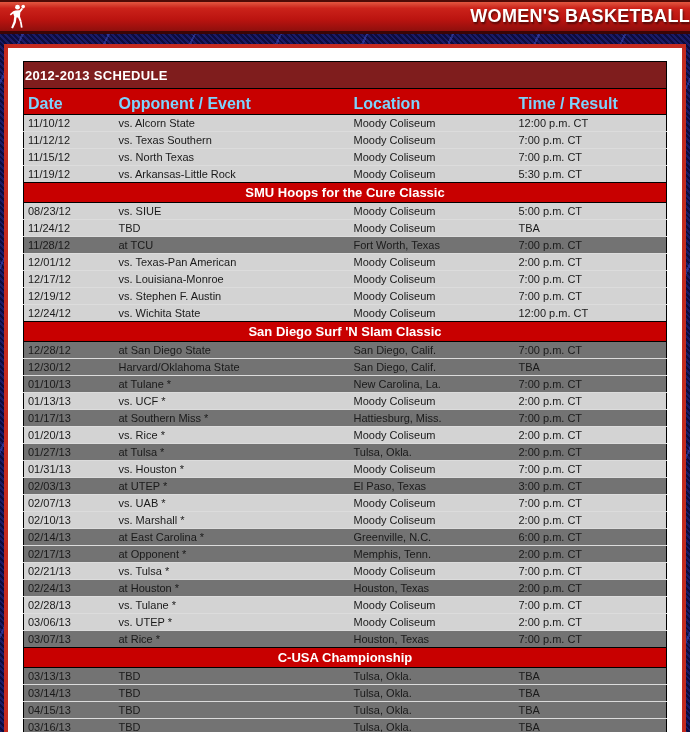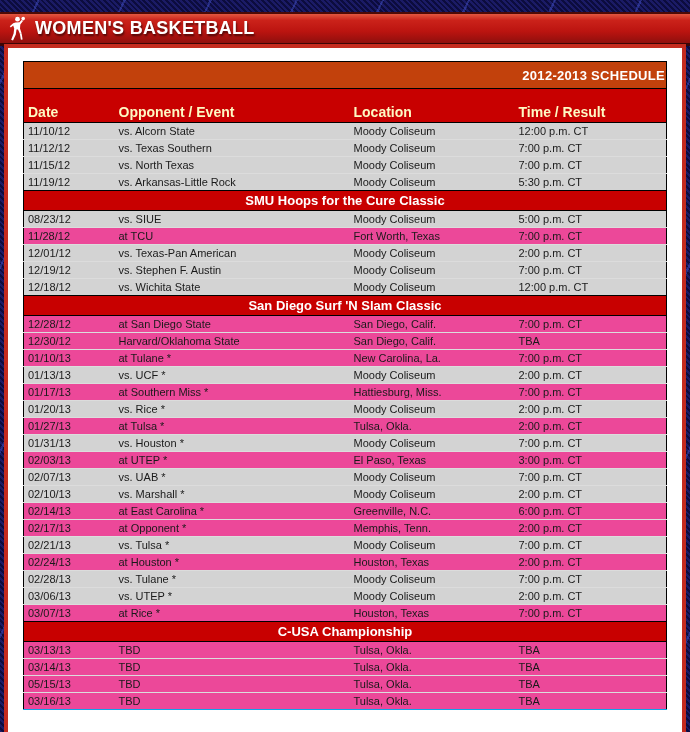--- a/index.html
+++ b/index.html
@@ -6,25 +6,25 @@
   body{
     width:690px;height:732px;overflow:hidden;position:relative;
     font-family:"Liberation Sans",sans-serif;
     background-color:#0c0c3e;
     background-image:
       repeating-linear-gradient(115deg, transparent 0 34px, rgba(80,100,235,.35) 34px 36px, transparent 36px 78px),
       repeating-linear-gradient(45deg, rgba(45,45,150,.45) 0 2px, transparent 2px 4px);
   }
   
   .banner{
-    position:absolute;left:0;top:12px;right:0;height:29px;
+    position:absolute;left:0;top:0;right:0;height:29px;
     background:linear-gradient(180deg,#e25740 0%,#cb221a 22%,#bb1410 60%,#8f0f0d 100%);
     border-top:2px solid #4d0a06;
     border-bottom:3px solid #3c0505;
-    display:flex;align-items:center;
+    display:flex;align-items:center;justify-content:space-between;
   }
   .banner .player{width:18px;height:26px;margin-left:8px;flex:0 0 auto;}
   .banner-title{
     color:#fff;font-weight:bold;font-size:18px;letter-spacing:.3px;
     margin-left:9px;text-shadow:1px 2px 2px rgba(0,0,0,.55);
     transform:scaleY(1.05);white-space:nowrap;
   }
   
   .panel{
     position:absolute;left:4px;right:4px;top:44px;height:700px;
@@ -32,37 +32,37 @@
   }
   
   table.sched{
     border-collapse:collapse;table-layout:fixed;
     width:643px;margin:13px 0 0 15px;
     font-size:11px;color:#1a1a1a;
     border:1px solid #000;
   }
   table.sched td{overflow:hidden;white-space:nowrap;}
   .title-row td{
-    background:#c2410c;color:#fff;font-weight:bold;font-size:13px;
-    text-align:right;height:24px;border:1px solid #000;
+    background:#7f1d1d;color:#fff;font-weight:bold;font-size:13px;
+    text-align:left;height:24px;border:1px solid #000;
     letter-spacing:.3px;
   }
   .colhead-row td{
-    background:#c80000;color:#fef9c3;font-weight:bold;font-size:14px;
-    height:21px;padding:12px 0 0 4px;border-bottom:1px solid #000;
+    background:#c80000;color:#7dd3fc;font-weight:bold;font-size:16px;
+    height:21px;padding:4px 0 0 4px;border-bottom:1px solid #000;
   }
   .section-row td{
     background:#c80000;color:#fff;font-weight:bold;font-size:13px;
     text-align:center;height:17px;
     border-top:1px solid #000;border-bottom:1px solid #000;
   }
   tbody.group{border-bottom:1px solid #0ea5e9;}
   tr.game td{height:16px;padding:0 0 0 4px;border-top:1px solid #dcdcdc;}
   tr.game.home td{background:#d3d3d3;}
-  tr.game.away td{background:#ec4899;}
+  tr.game.away td{background:#737373;}
 </style>
 </head>
 <body>
 
 <div class="banner">
   <svg class="player" viewBox="0 0 18 26">
     <g fill="#ffffff">
       <circle cx="9.5" cy="3.2" r="2.4"></circle>
       <circle cx="15.2" cy="2.6" r="1.8"></circle>
       <path d="M7.5 6.5 L11.5 6.2 L13.8 3.8 L15 5 L12.3 8.6 L12.0 12.5 L13.5 17 L12 18 L10 13.5 L8.5 13.6 L7.8 18.5 L5 24.5 L3.2 23.8 L5.6 17.5 L6.2 12.5 L5.2 9.5 L2.8 11.4 L1.8 10.2 L5.2 7.2 Z"></path>
@@ -121,42 +121,54 @@
       <tbody class="group">
         <tr class="section-row">
           <td colspan="4">SMU Hoops for the Cure Classic</td>
         </tr>
         <tr class="game home">
           <td>08/23/12</td>
           <td>vs. SIUE</td>
           <td>Moody Coliseum</td>
           <td>5:00 p.m. CT</td>
         </tr>
+        <tr class="game home">
+          <td>11/24/12</td>
+          <td>TBD</td>
+          <td>Moody Coliseum</td>
+          <td>TBA</td>
+        </tr>
       </tbody>
       <tbody class="group">
         <tr class="game away">
           <td>11/28/12</td>
           <td>at TCU</td>
           <td>Fort Worth, Texas</td>
           <td>7:00 p.m. CT</td>
         </tr>
         <tr class="game home">
           <td>12/01/12</td>
           <td>vs. Texas-Pan American</td>
           <td>Moody Coliseum</td>
           <td>2:00 p.m. CT</td>
         </tr>
         <tr class="game home">
+          <td>12/17/12</td>
+          <td>vs. Louisiana-Monroe</td>
+          <td>Moody Coliseum</td>
+          <td>7:00 p.m. CT</td>
+        </tr>
+        <tr class="game home">
           <td>12/19/12</td>
           <td>vs. Stephen F. Austin</td>
           <td>Moody Coliseum</td>
           <td>7:00 p.m. CT</td>
         </tr>
         <tr class="game home">
-          <td>12/18/12</td>
+          <td>12/24/12</td>
           <td>vs. Wichita State</td>
           <td>Moody Coliseum</td>
           <td>12:00 p.m. CT</td>
         </tr>
       </tbody>
       <tbody class="group">
         <tr class="section-row">
           <td colspan="4">San Diego Surf 'N Slam Classic</td>
         </tr>
         <tr class="game away">
@@ -280,21 +292,21 @@
           <td>Tulsa, Okla.</td>
           <td>TBA</td>
         </tr>
         <tr class="game away">
           <td>03/14/13</td>
           <td>TBD</td>
           <td>Tulsa, Okla.</td>
           <td>TBA</td>
         </tr>
         <tr class="game away">
-          <td>05/15/13</td>
+          <td>04/15/13</td>
           <td>TBD</td>
           <td>Tulsa, Okla.</td>
           <td>TBA</td>
         </tr>
         <tr class="game away">
           <td>03/16/13</td>
           <td>TBD</td>
           <td>Tulsa, Okla.</td>
           <td>TBA</td>
         </tr>

